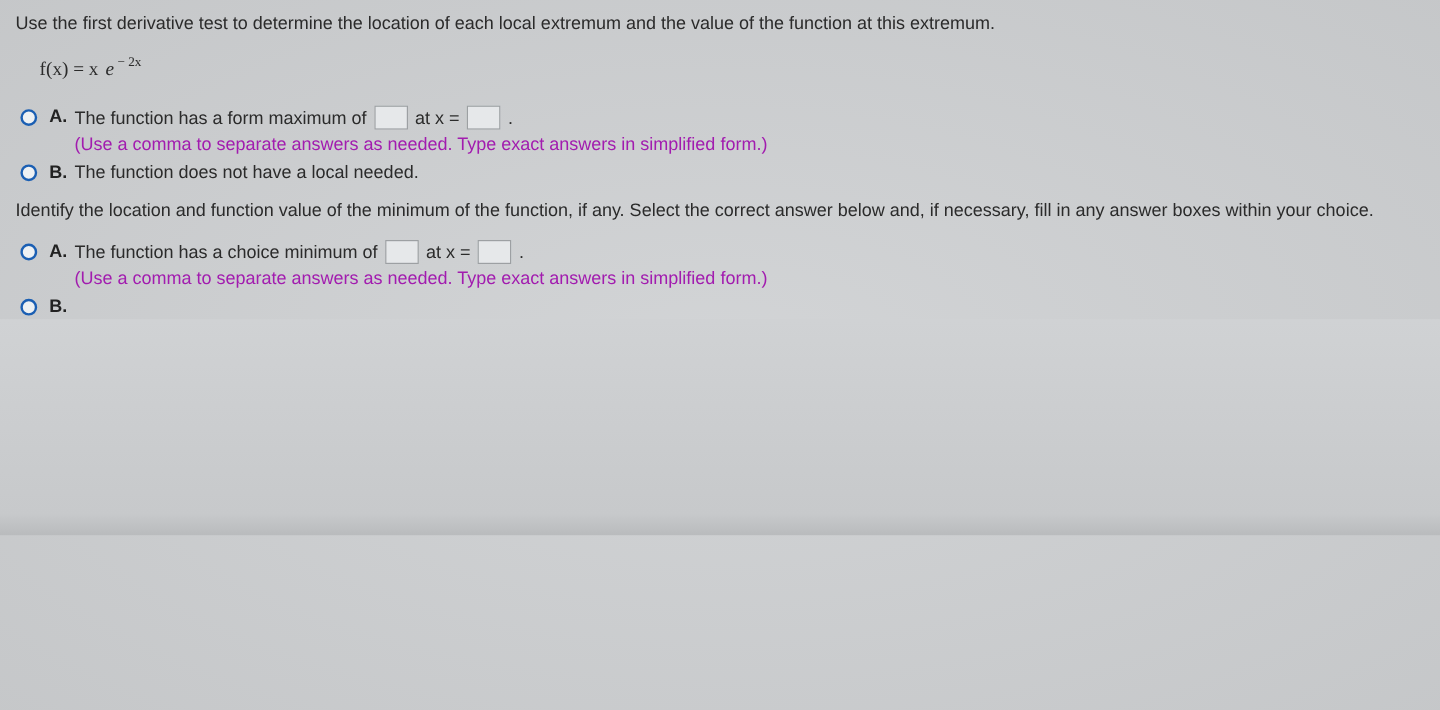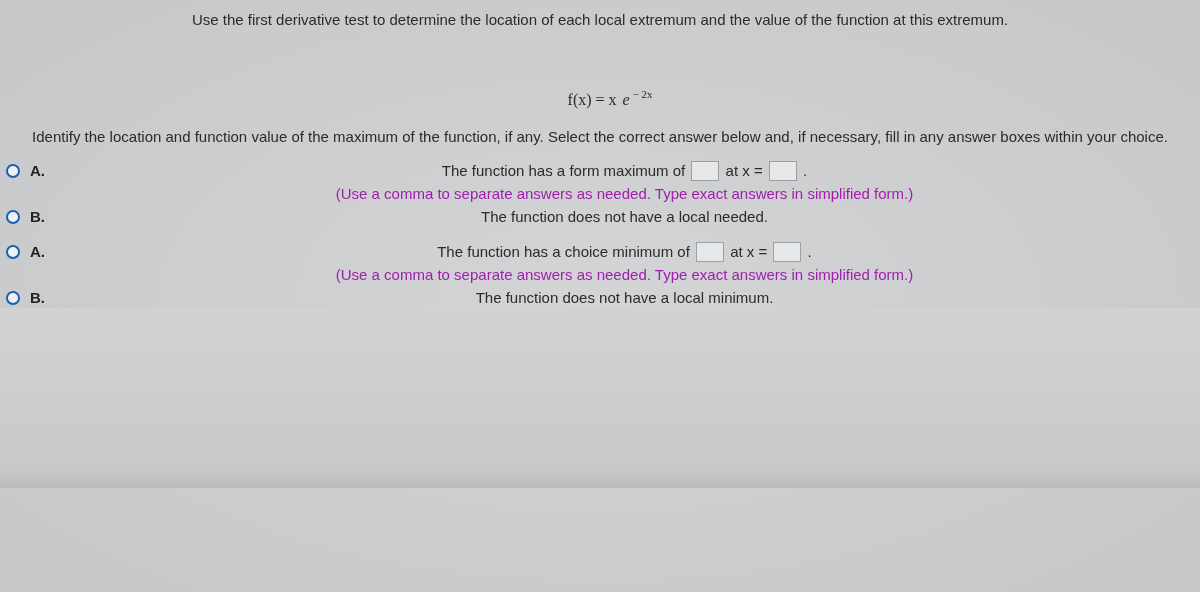--- a/index.html
+++ b/index.html
@@ -10,35 +10,33 @@
     height: 592px;
     font-family: Arial, Helvetica, sans-serif;
     background: #d0d2d4;
     background-image:
       radial-gradient(ellipse at 50% 50%, rgba(255,255,255,0.05), rgba(0,0,0,0.05));
     color: #2b2b2b;
     font-size: 15px;
     overflow: hidden;
   }
   .page {
-    padding: 4px 2px 0 2px;
-    text-align: center;
+    padding: 4px 2px 0 13px;
   }
   .line {
     padding: 5px 0;
     line-height: 1.4;
   }
   .spacer-sm { height: 6px; }
   .indent { padding-left: 20px; }
   .eq {
     font-family: "Times New Roman", Times, serif;
     font-size: 16px;
     display: inline-block;
     padding: 6px 0 4px 0;
-    margin-top: 42px;
   }
   .sup {
     font-size: 11px;
     vertical-align: super;
     position: relative;
     top: -1px;
   }
   .opt-row {
     display: flex;
     align-items: flex-start;
@@ -89,54 +87,53 @@
 
   <div class="line">Use the first derivative test to determine the location of each local extremum and the value of the function at this extremum.</div>
 
   <div class="line indent">
     <span class="eq">
       <span>f(x) = x</span>
       <span style="width:2px;display:inline-block;"></span><i>e</i><span class="sup"> − 2x</span>
     </span>
   </div>
 
-  <div class="line">Identify the location and function value of the maximum of the function, if any. Select the correct answer below and, if necessary, fill in any answer boxes within your choice.</div>
 
   <div class="spacer-sm"></div>
 
   <div class="opt-row">
     <div class="radio"></div>
     <div class="opt-label">A.</div>
     <div class="opt-body">
       <span>The function has a form maximum of </span><span class="answer-box"></span><span> at x = </span><span class="answer-box"></span><span> .</span>
       <div class="hint">(Use a comma to separate answers as needed. Type exact answers in simplified form.)</div>
     </div>
   </div>
 
   <div class="opt-row">
     <div class="radio"></div>
     <div class="opt-label">B.</div>
     <div class="opt-body">The function does not have a local needed.</div>
   </div>
 
   <div class="spacer-sm"></div>
 
+  <div class="line">Identify the location and function value of the minimum of the function, if any. Select the correct answer below and, if necessary, fill in any answer boxes within your choice.</div>
 
   <div class="spacer-sm"></div>
 
   <div class="opt-row">
     <div class="radio"></div>
     <div class="opt-label">A.</div>
     <div class="opt-body">
       <span>The function has a choice minimum of </span><span class="answer-box"></span><span> at x = </span><span class="answer-box"></span><span> .</span>
       <div class="hint">(Use a comma to separate answers as needed. Type exact answers in simplified form.)</div>
     </div>
   </div>
 
   <div class="opt-row">
     <div class="radio"></div>
     <div class="opt-label">B.</div>
-    <div class="opt-body">The function does not have a local minimum.</div>
   </div>
 
 </div>
 
 <div class="lower-empty"></div>
 
 </body></html>

